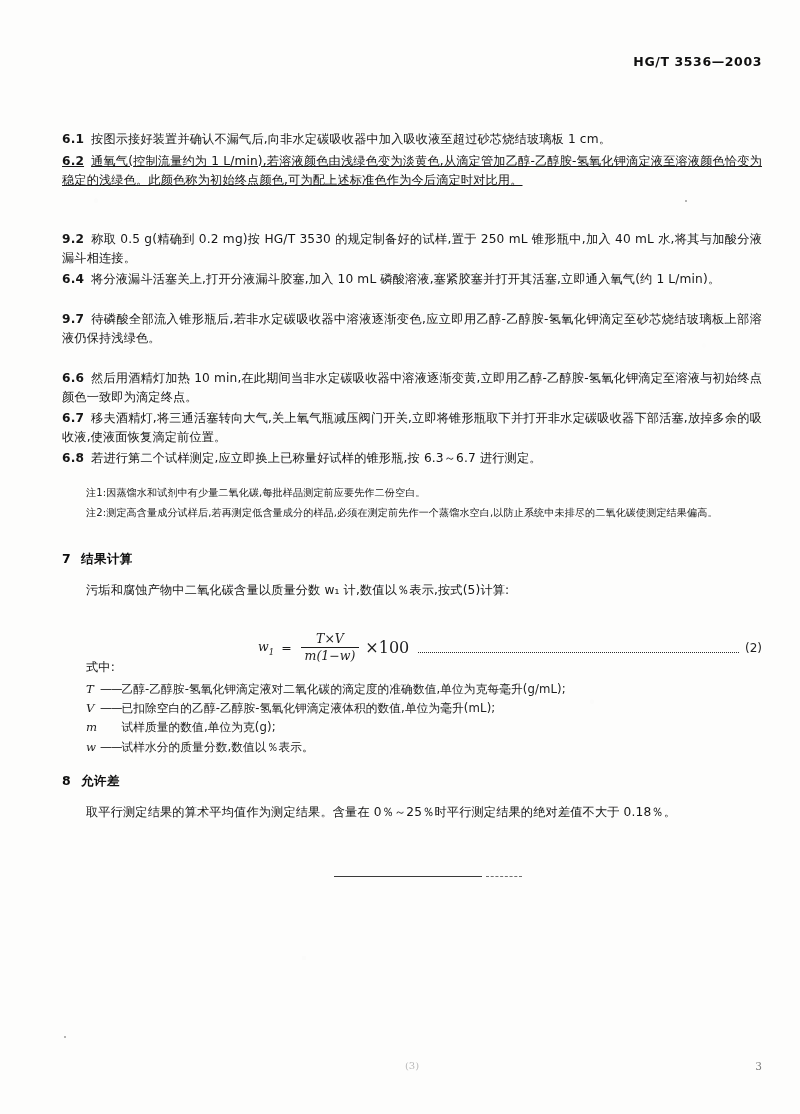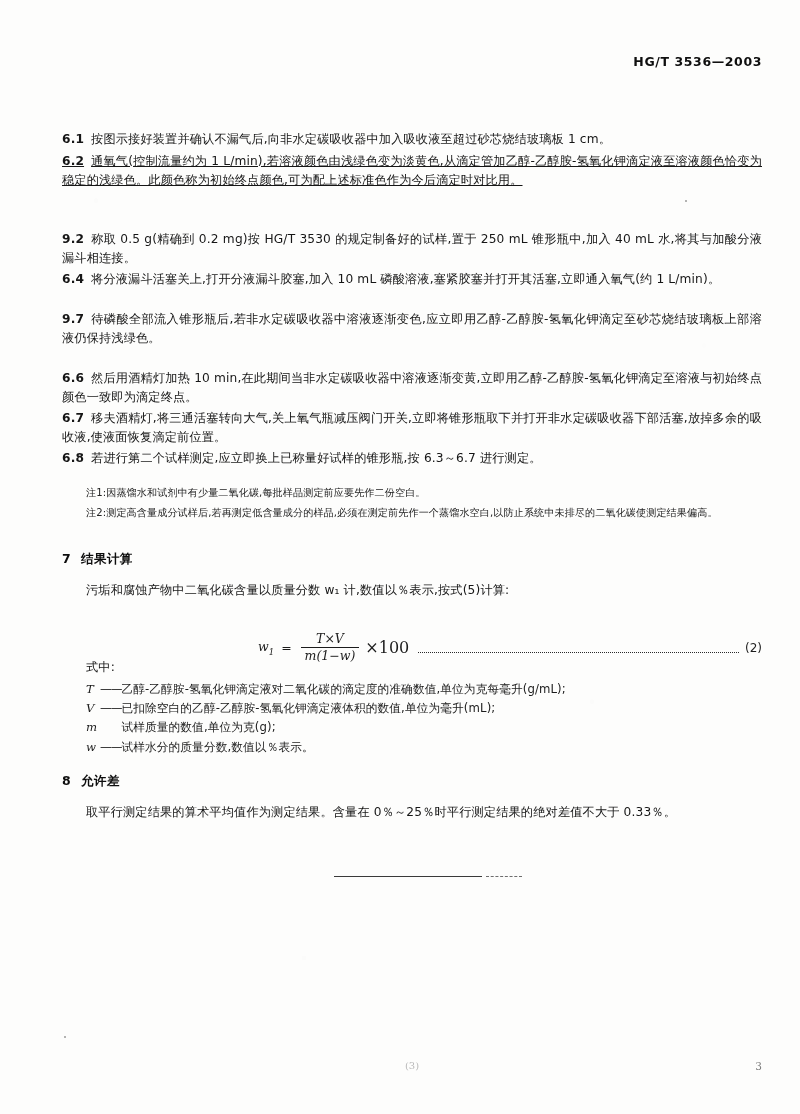--- a/index.html
+++ b/index.html
@@ -283,21 +283,21 @@
         <span class="def-sym">w</span>
         <span class="def-dash">——</span>
         <span class="def-txt">试样水分的质量分数,数值以％表示。</span>
       </div>
     </div>
 
     <div class="b sec-head" style="top:773px;">
       <span class="num">8</span><span>允许差</span>
     </div>
 
-    <div class="b para indent" style="top:803px;">取平行测定结果的算术平均值作为测定结果。含量在 0％～25％时平行测定结果的绝对差值不大于 0.33％。</div>
+    <div class="b para indent" style="top:803px;">取平行测定结果的算术平均值作为测定结果。含量在 0％～25％时平行测定结果的绝对差值不大于 0.18％。</div>
 
     <div class="end-rule"></div>
     <div class="end-rule-dash"></div>
 
     <div class="footer-center">(3)</div>
     <div class="footer-page">3</div>
 
     <div class="speck" style="left:2px; top:1036px;"></div>
     <div class="speck" style="left:623px; top:200px;"></div>
   </div>

